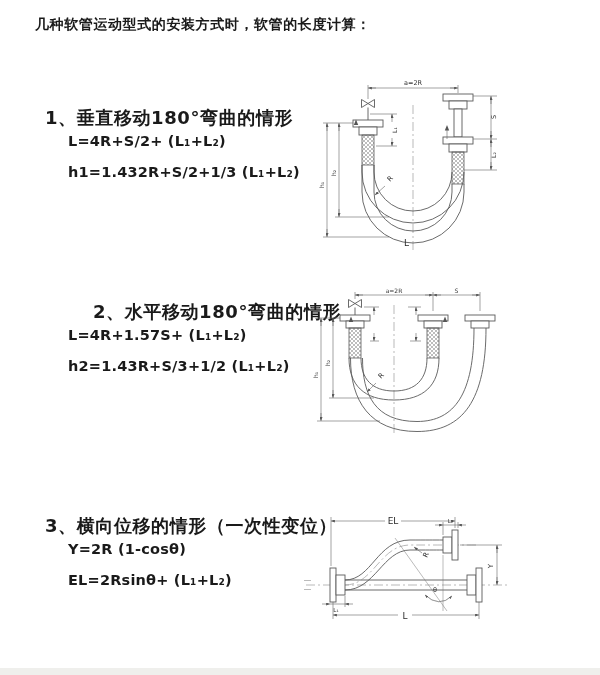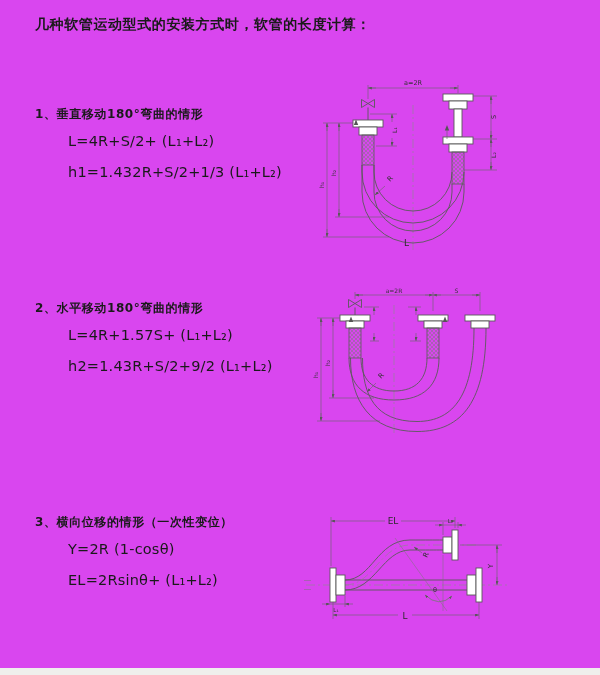--- a/index.html
+++ b/index.html
@@ -1,21 +1,21 @@
 <!DOCTYPE html>
 <html><head>
 <meta charset="utf-8">
 <style>
   html,body { margin:0; padding:0; background:#e8e8e6; }
-  .page { position:relative; width:600px; height:675px; background:#d946ef;
+  .page { position:relative; width:600px; height:675px; background:#ffffff;
           font-family:"DejaVu Sans","Liberation Sans",sans-serif; color:#1a1a1a; overflow:hidden; }
   .doc-title { position:absolute; left:35px; top:16px; font-size:14px; font-weight:600; letter-spacing:0.6px; }
-  .sec-head  { position:absolute; left:35px; font-size:12px; font-weight:600; letter-spacing:0.6px; }
+  .sec-head  { position:absolute; left:45px; font-size:18px; font-weight:600; letter-spacing:0.6px; }
   .formulas  { position:absolute; left:68px; font-size:14.5px; font-weight:500; }
-  .formula   { height:20px; line-height:20px; margin-bottom:11px; letter-spacing:0.2px; }
+  .formula   { height:20px; line-height:20px; margin-bottom:11px; letter-spacing:0.2px;font-weight:bold; }
   .diag { position:absolute; }
   .p    { stroke:#5a5a5a; stroke-width:0.9; fill:none; }
   .pf   { stroke:#5a5a5a; stroke-width:0.9; fill:#ffffff; }
   .d    { stroke:#666666; stroke-width:0.6; fill:none; }
   .cl   { stroke:#8a8a8a; stroke-width:0.6; stroke-dasharray:9,3,2,3; fill:none; }
   .thin { stroke:#777777; stroke-width:0.5; fill:none; }
   .lbl  { fill:#333333; font-size:6.5px; }
   .lbl-big { fill:#2a2a2a; font-size:9px; }
   .arr  { fill:#555555; }
   .braidrect { stroke:#5a5a5a; stroke-width:0.8; }
@@ -27,24 +27,24 @@
 <div class="page">
 
   <div class="doc-title">几种软管运动型式的安装方式时，软管的长度计算：</div>
 
   <div class="sec-head" style="top:106px;">1、垂直移动180°弯曲的情形</div>
   <div class="formulas" style="top:131px;">
     <div class="formula">L=4R+S/2+ (L₁+L₂)</div>
     <div class="formula">h1=1.432R+S/2+1/3 (L₁+L₂)</div>
   </div>
 
-  <div class="sec-head" style="top:300px;">2、水平移动180°弯曲的情形</div>
+  <div class="sec-head" style="top:300px;margin-left:48px;">2、水平移动180°弯曲的情形</div>
   <div class="formulas" style="top:325px;">
     <div class="formula">L=4R+1.57S+ (L₁+L₂)</div>
-    <div class="formula">h2=1.43R+S/2+9/2 (L₁+L₂)</div>
+    <div class="formula">h2=1.43R+S/3+1/2 (L₁+L₂)</div>
   </div>
 
   <div class="sec-head" style="top:514px;">3、横向位移的情形（一次性变位）</div>
   <div class="formulas" style="top:539px;">
     <div class="formula">Y=2R (1-cosθ)</div>
     <div class="formula">EL=2Rsinθ+ (L₁+L₂)</div>
   </div>
 
   <svg class="diag" style="left:318px; top:75px;" width="195" height="180" viewBox="0 0 195 180">
     <defs>

